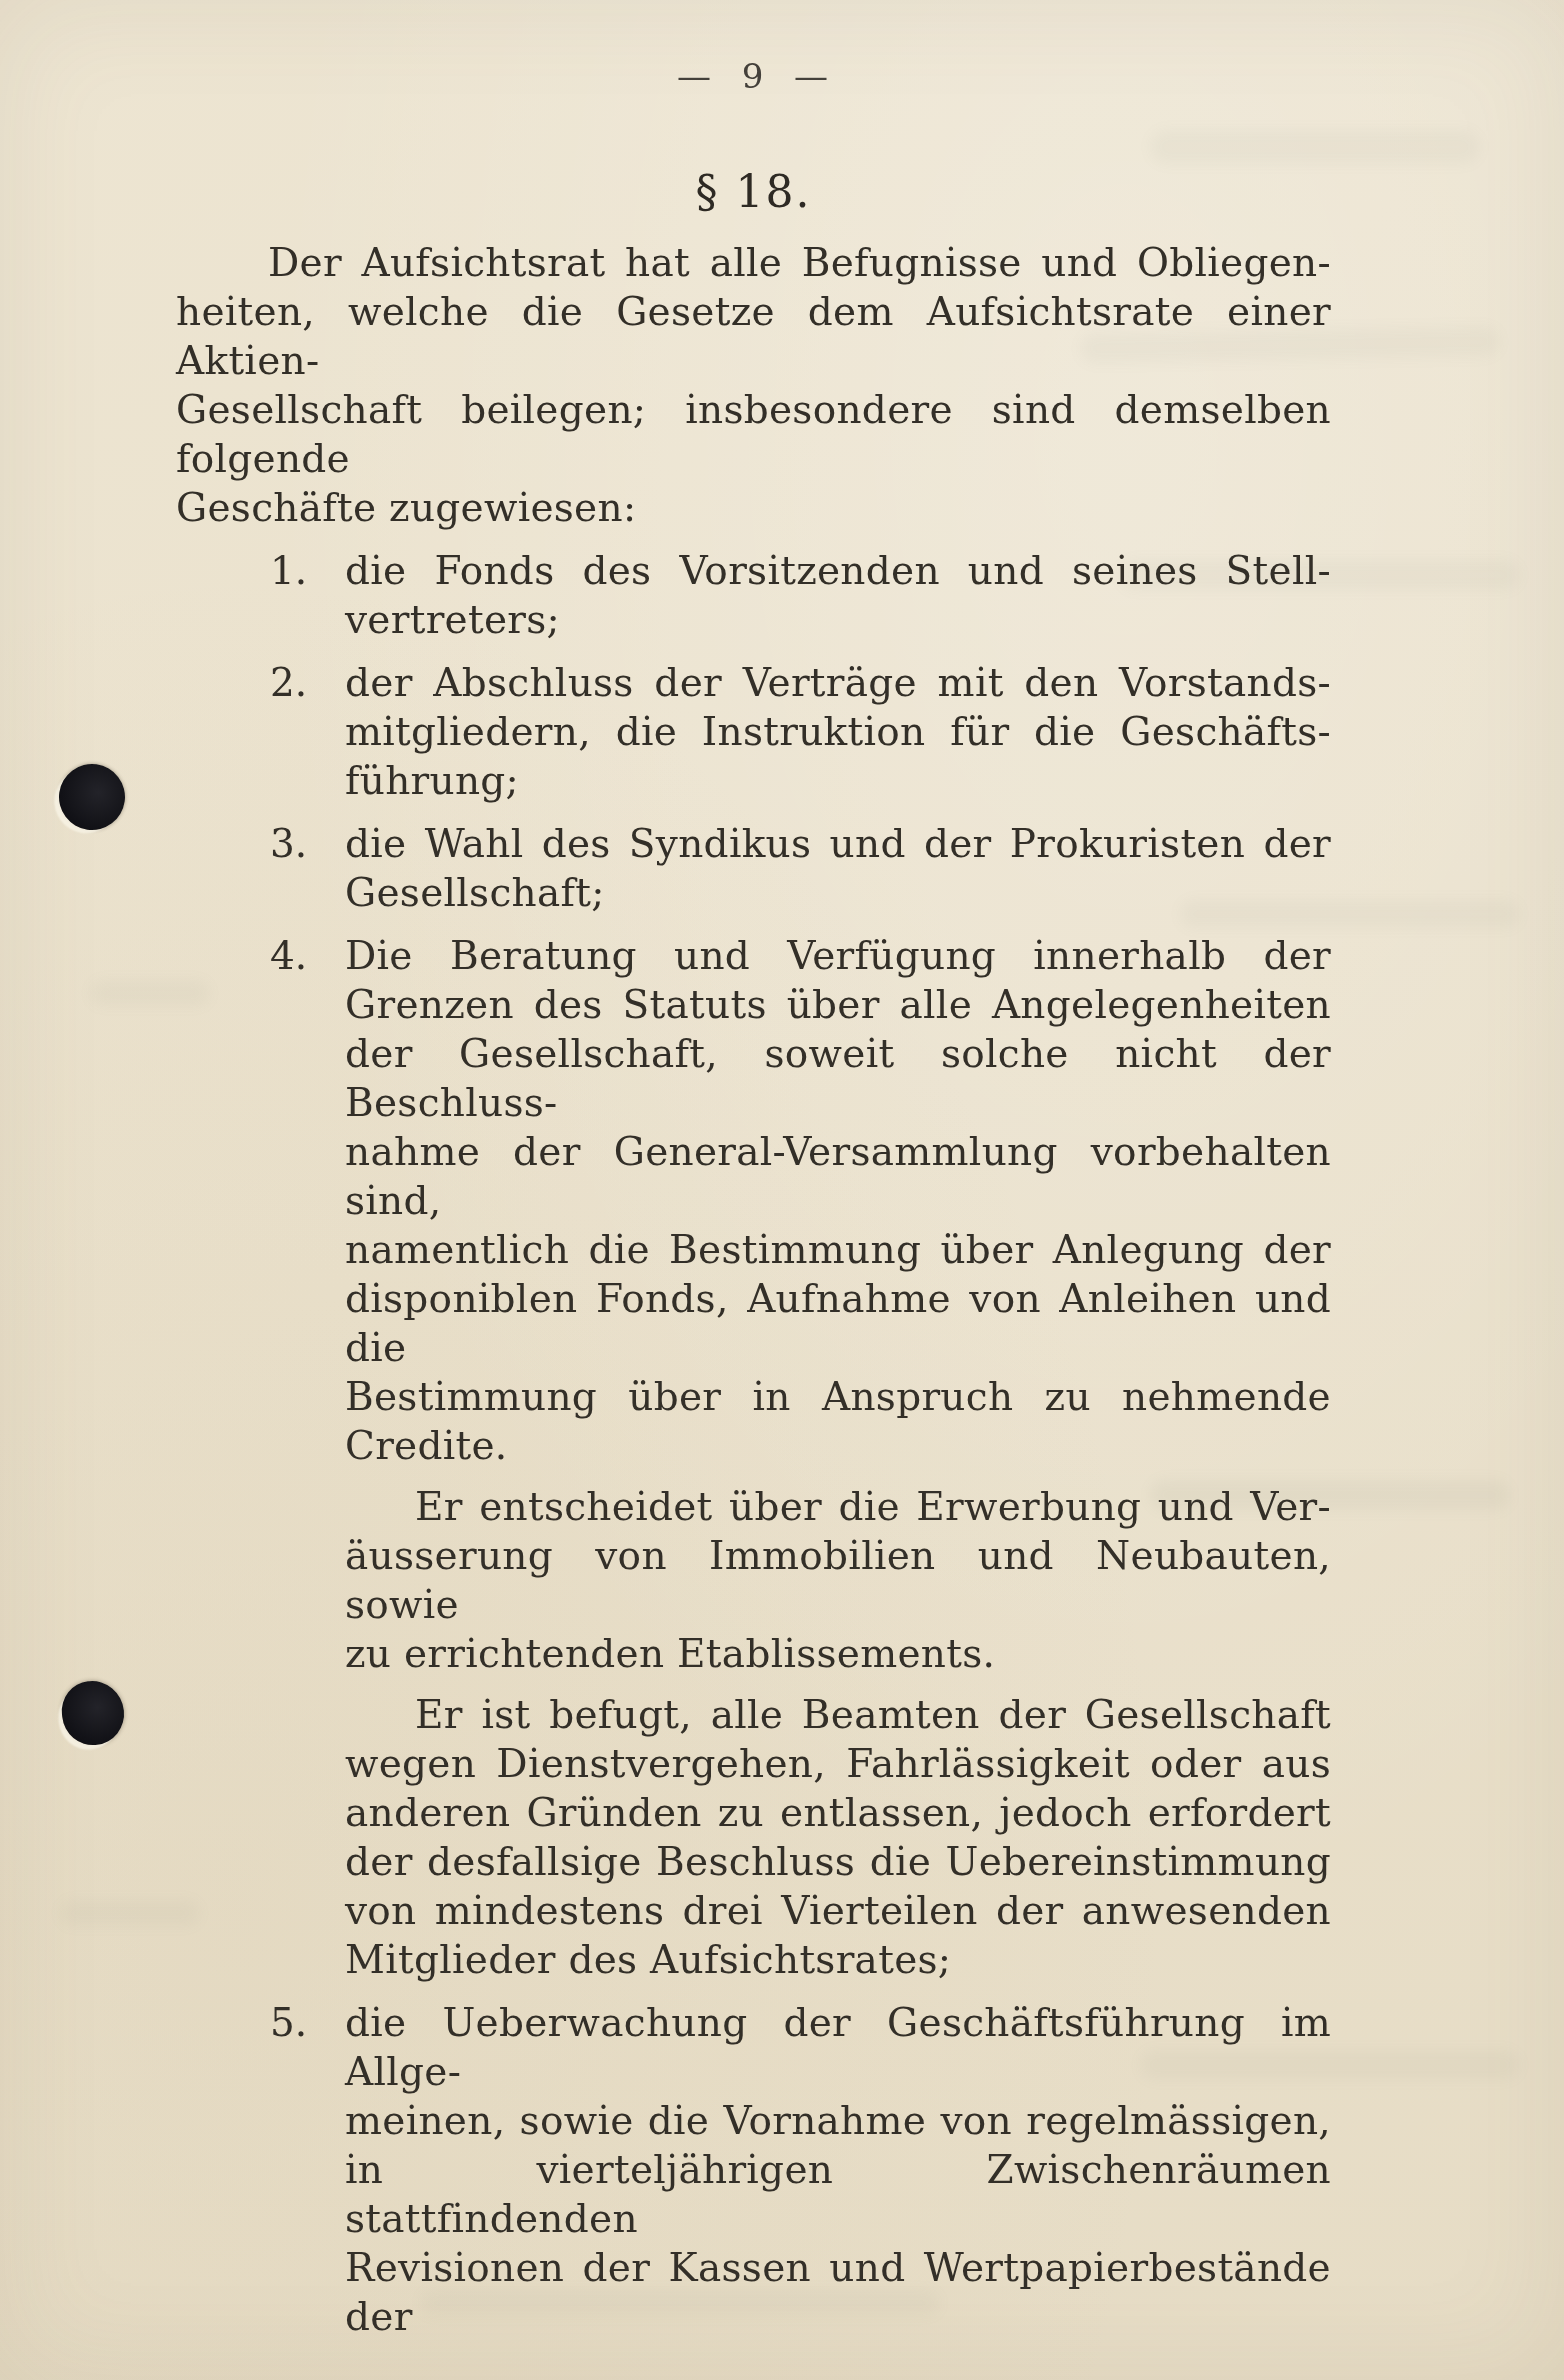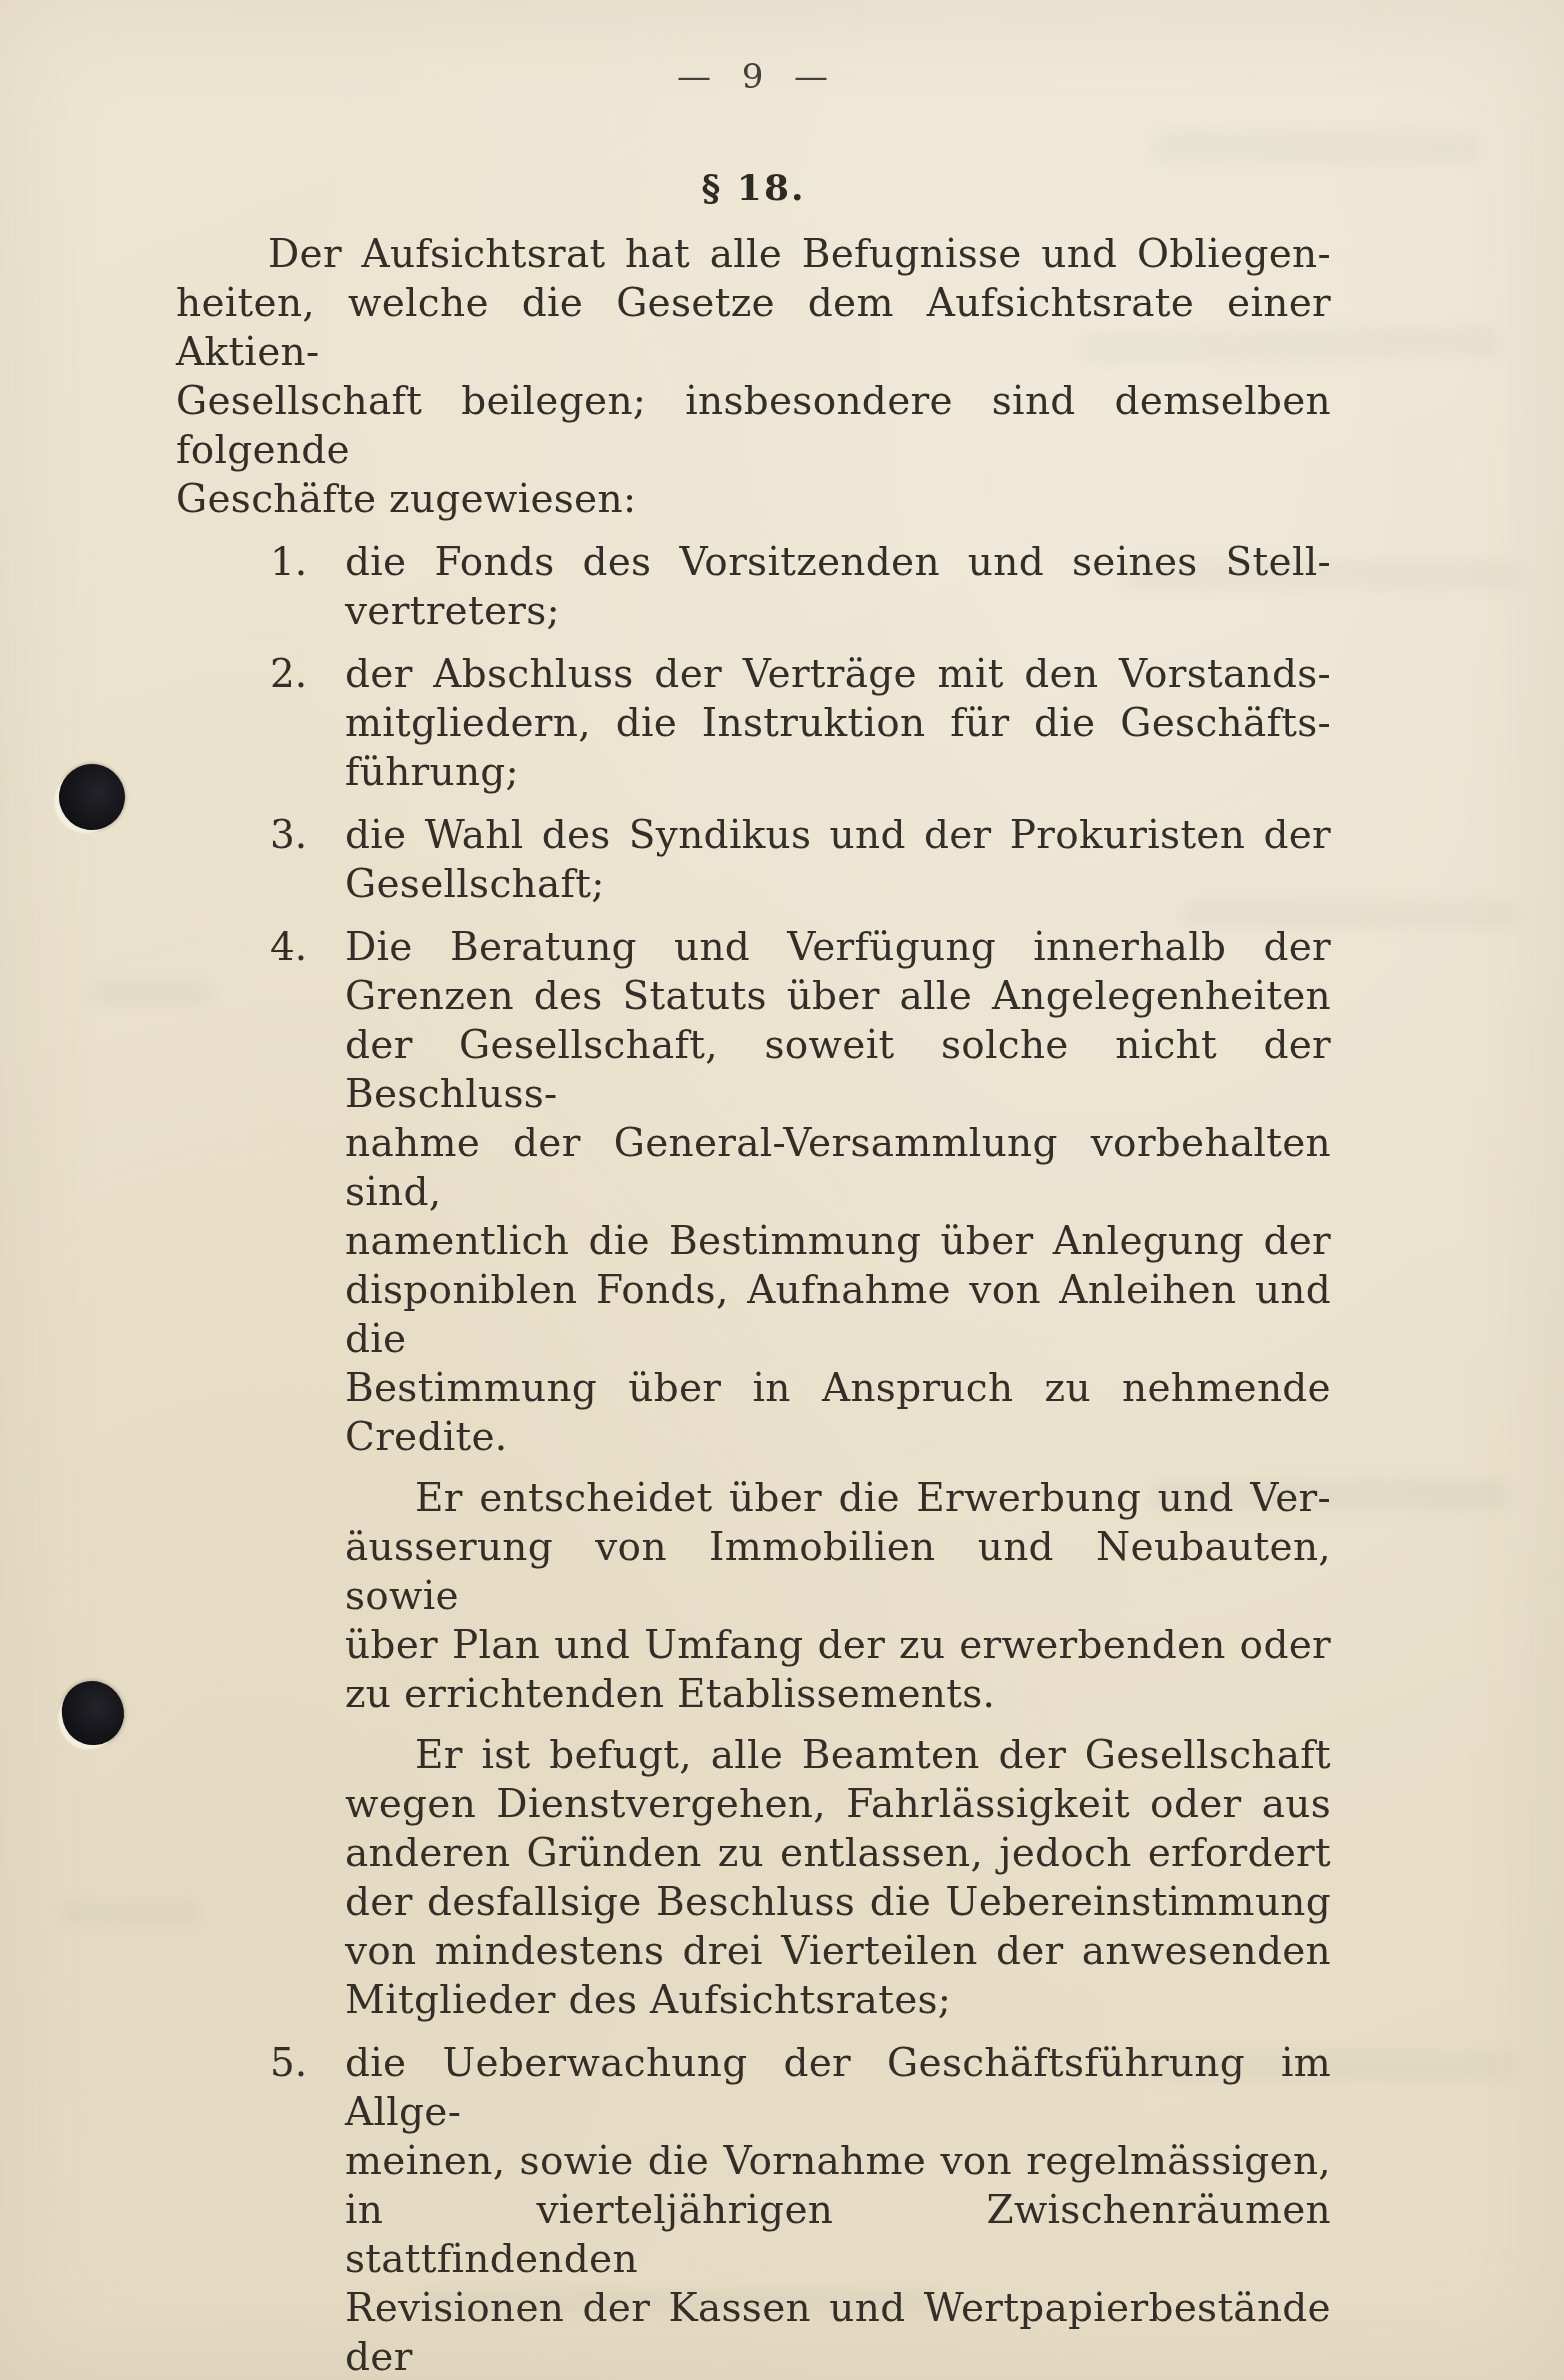--- a/index.html
+++ b/index.html
@@ -47,21 +47,21 @@
   }
   .pagenum {
     margin-top: 56px;
     text-align: center;
     font-size: 34px; color: #44403a;
     word-spacing: 16px; letter-spacing: 2px;
   }
   .heading {
     margin: 70px 0 0 0;
     text-align: center;
-    font-size: 36px; font-weight: 700;
+    font-size: 44px; font-weight: 400;
     letter-spacing: 2px; color: #2e2a24;
   }
   .paragraph { margin-top: 21px; }
   .line {
     font-size: 39px; line-height: 49px;
     letter-spacing: 0.3px;
     text-align: justify; text-align-last: justify;
     white-space: normal;
   }
   .line.last { text-align-last: left; }
@@ -142,21 +142,20 @@
         <div class="line">nahme der General-Versammlung vorbehalten sind,</div>
         <div class="line">namentlich die Bestimmung über Anlegung der</div>
         <div class="line">disponiblen Fonds, Aufnahme von Anleihen und die</div>
         <div class="line">Bestimmung über in Anspruch zu nehmende Credite.</div>
       </div>
     </section>
 
     <section class="sub-paragraph">
       <div class="line indent-first">Er entscheidet über die Erwerbung und Ver-</div>
       <div class="line">äusserung von Immobilien und Neubauten, sowie</div>
-      <div class="line">über Plan und Umfang der zu erwerbenden oder</div>
       <div class="line last">zu errichtenden Etablissements.</div>
     </section>
 
     <section class="sub-paragraph">
       <div class="line indent-first">Er ist befugt, alle Beamten der Gesellschaft</div>
       <div class="line">wegen Dienstvergehen, Fahrlässigkeit oder aus</div>
       <div class="line">anderen Gründen zu entlassen, jedoch erfordert</div>
       <div class="line">der desfallsige Beschluss die Uebereinstimmung</div>
       <div class="line">von mindestens drei Vierteilen der anwesenden</div>
       <div class="line last">Mitglieder des Aufsichtsrates;</div>

